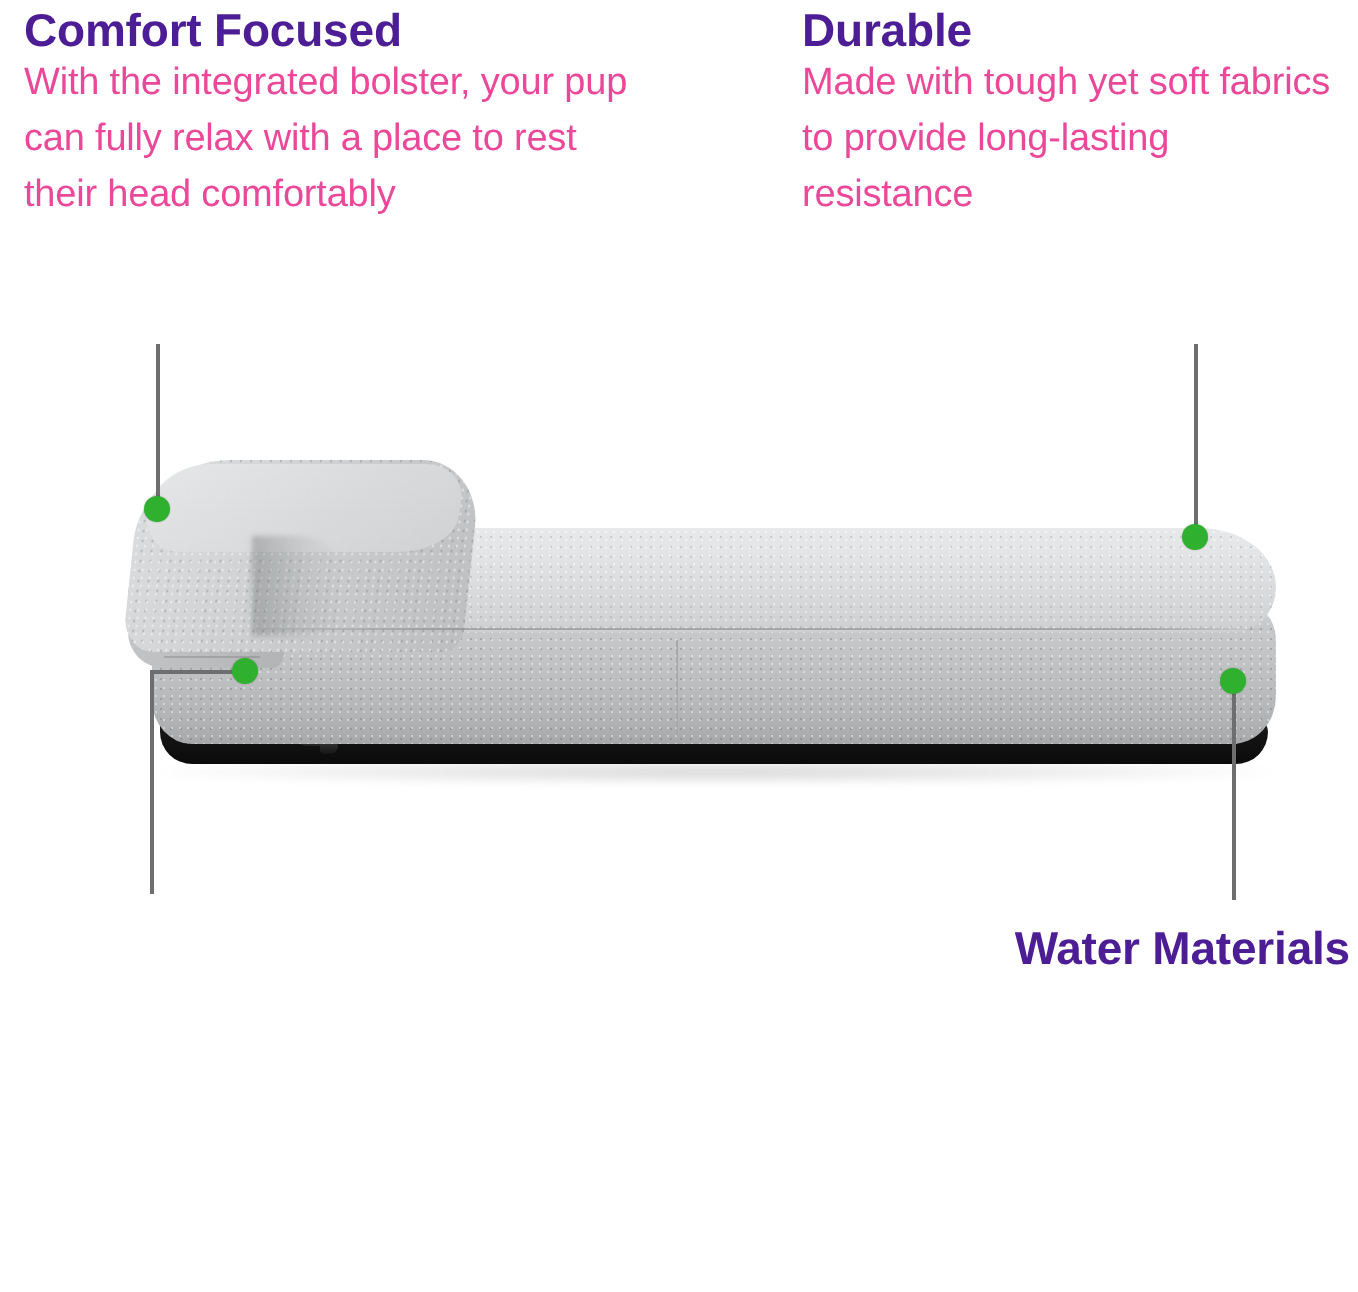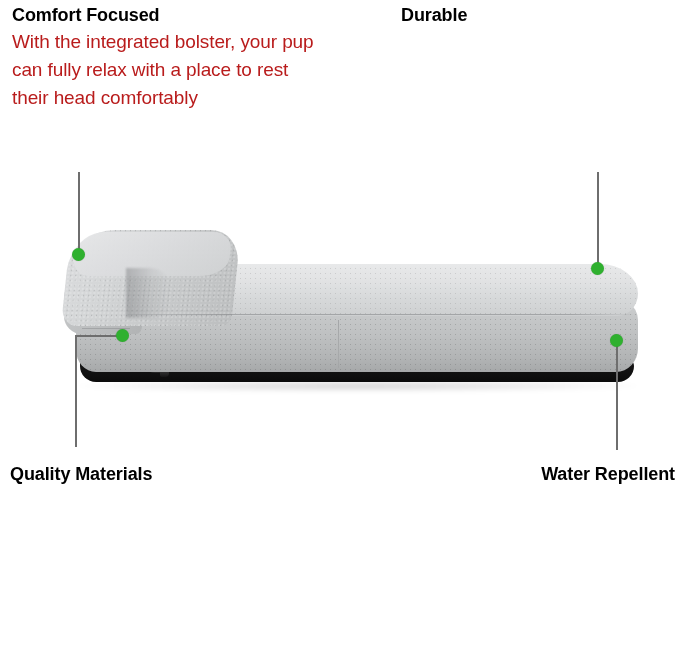--- a/index.html
+++ b/index.html
@@ -16,32 +16,32 @@
     position: relative;
     width: 679px;
     height: 646px;
     background: #ffffff;
   }
 
   
   .callout-text { position: absolute; }
 
   .callout-heading {
-    font-size: 18px;
+    font-size: 23px;
     font-weight: bold;
-    color: #000000;
+    color: #4c1d95;
     line-height: 26px;
     letter-spacing: -0.1px;
     white-space: nowrap;
   }
 
   .callout-body {
     font-size: 19px;
     font-weight: normal;
-    color: #b91c1c;
+    color: #ec4899;
     line-height: 28px;
     letter-spacing: -0.1px;
   }
 
   #text-comfort  { left: 12px;  top: 2px;   width: 310px; text-align: left;  }
   #text-durable  { right: 8px;  top: 2px;   width: 270px; text-align: left; }
   #text-quality  { left: 10px;  top: 461px; width: 300px; text-align: left;  }
   #text-water    { right: 4px;  top: 461px; width: 290px; text-align: right; }
 
   
@@ -269,28 +269,28 @@
 
 <div id="page">
 
   <div class="callout-text" id="text-comfort">
     <div class="callout-heading">Comfort Focused</div>
     <div class="callout-body">With the integrated bolster, your pup can fully relax with a place to rest their head comfortably</div>
   </div>
 
   <div class="callout-text" id="text-durable">
     <div class="callout-heading">Durable</div>
+    <div class="callout-body">Made with tough yet soft fabrics to provide long-lasting resistance</div>
   </div>
 
   <div class="callout-text" id="text-quality">
-    <div class="callout-heading">Quality Materials</div>
   </div>
 
   <div class="callout-text" id="text-water">
-    <div class="callout-heading">Water Repellent</div>
+    <div class="callout-heading">Water Materials</div>
   </div>
 
   <div id="bed">
     <div id="bed-shadow"></div>
     <div id="bed-base"></div>
     <div id="zipper-track"></div>
     <div id="zipper-pull"></div>
     <div id="bed-body"></div>
     <div id="bed-top"></div>
     <div id="bolster-side"></div>

